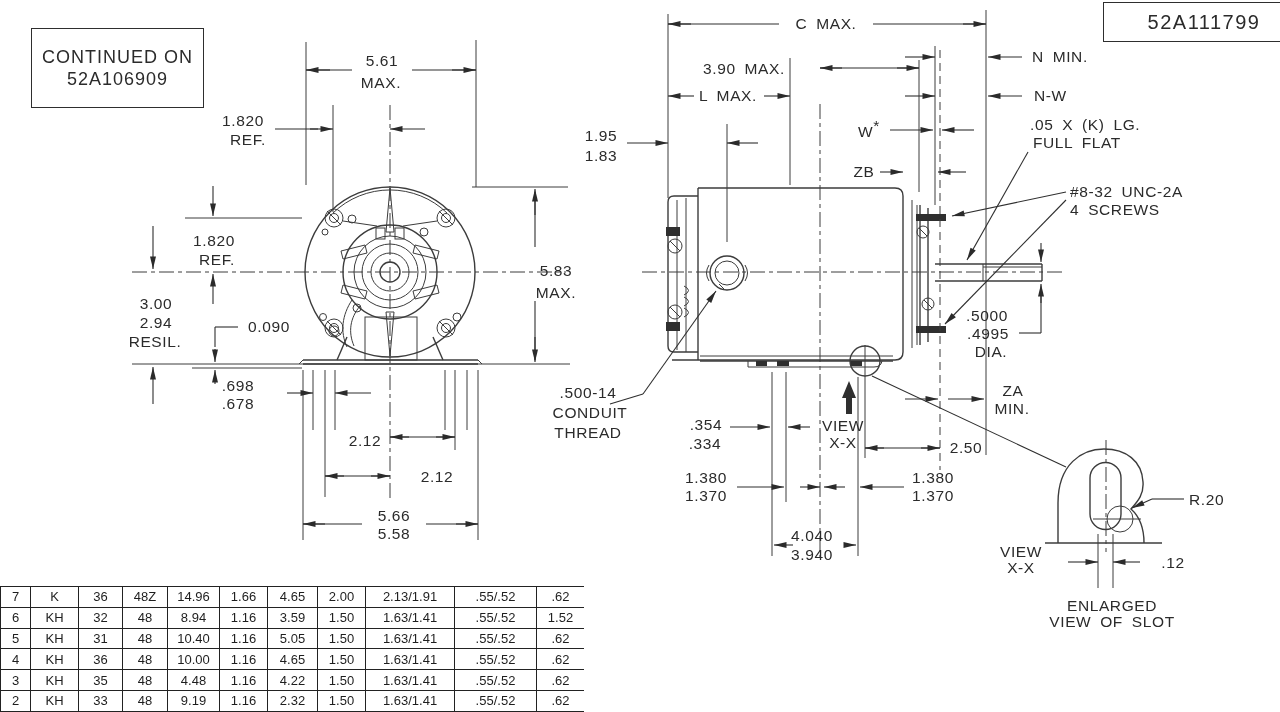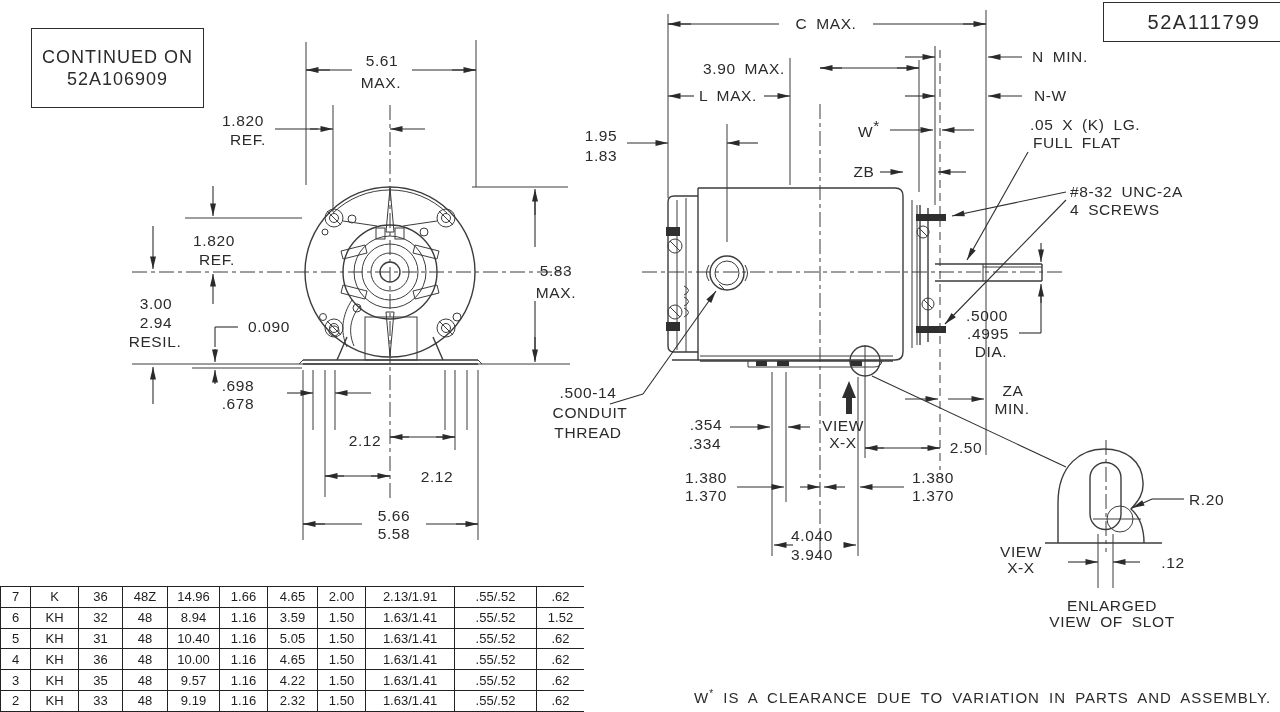--- a/index.html
+++ b/index.html
@@ -334,22 +334,20 @@
 
 <div class="box" id="cont-box" style="left:31px;top:28px;width:171px;height:78px;">
   <span>CONTINUED ON</span>
   <span>52A106909</span>
 </div>
 
 <div class="box" id="title-box">
   <span>52A111799</span>
 </div>
 
-<div id="note"><span>W</span><sup>*</sup><span> </span><span>IS A CLEARANCE DUE TO VARIATION IN PARTS AND ASSEMBLY.</span>
-</div>
 
 <div id="spec-table-wrap">
   <table>
     <colgroup>
       <col style="width:30px">
           <col style="width:48px">
           <col style="width:44px">
           <col style="width:45px">
       <col style="width:52px">
           <col style="width:48px">
@@ -410,21 +408,21 @@
             <td>1.50</td>
             <td>1.63/1.41</td>
             <td>.55/.52</td>
             <td>.62</td>
           </tr>
           <tr>
             <td>3</td>
             <td>KH</td>
             <td>35</td>
             <td>48</td>
-            <td>9.57</td>
+            <td>4.48</td>
             <td>1.16</td>
             <td>4.22</td>
             <td>1.50</td>
             <td>1.63/1.41</td>
             <td>.55/.52</td>
             <td>.62</td>
           </tr>
           <tr>
             <td>2</td>
             <td>KH</td>

